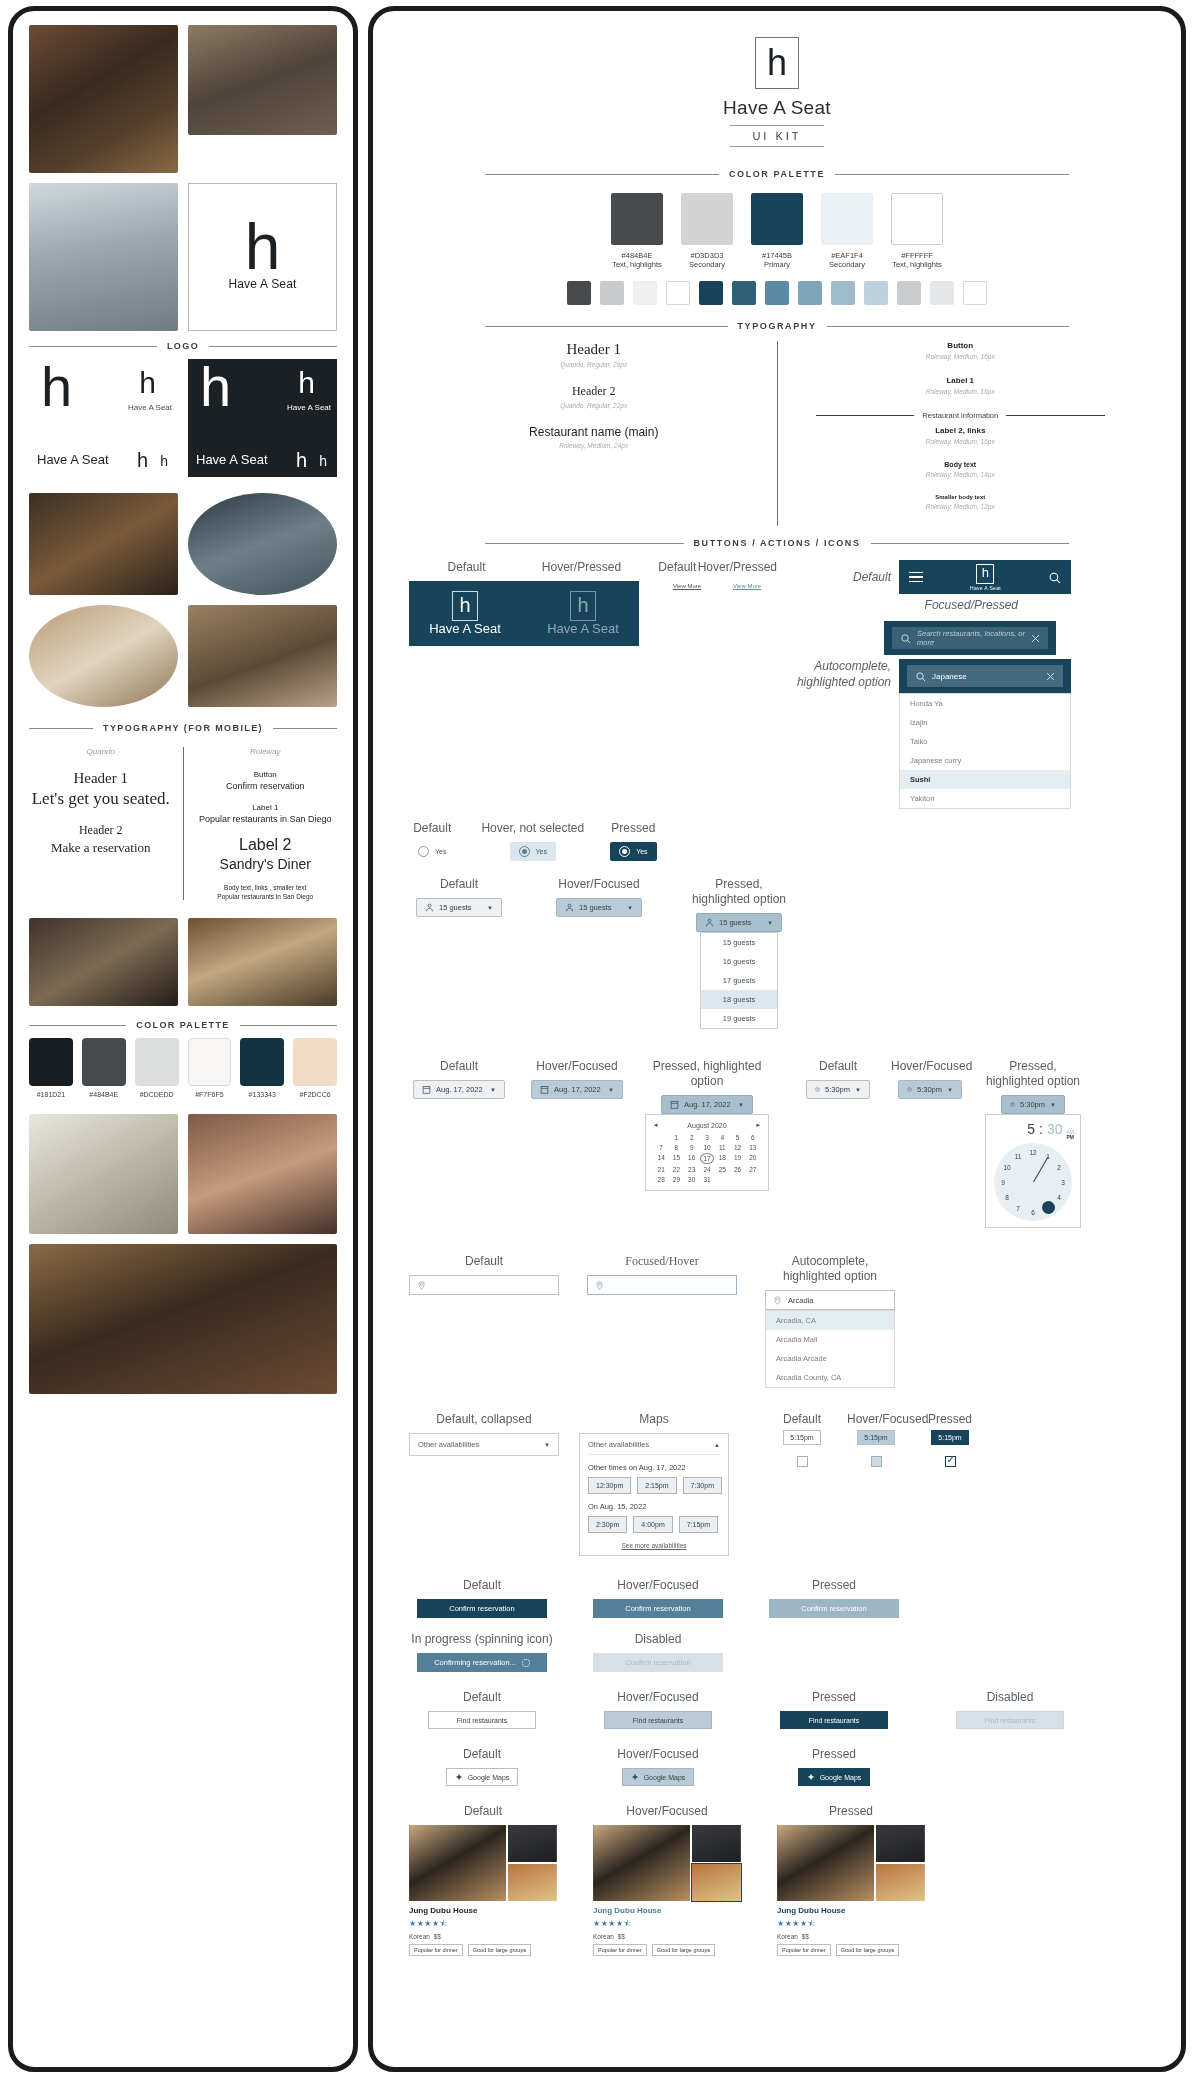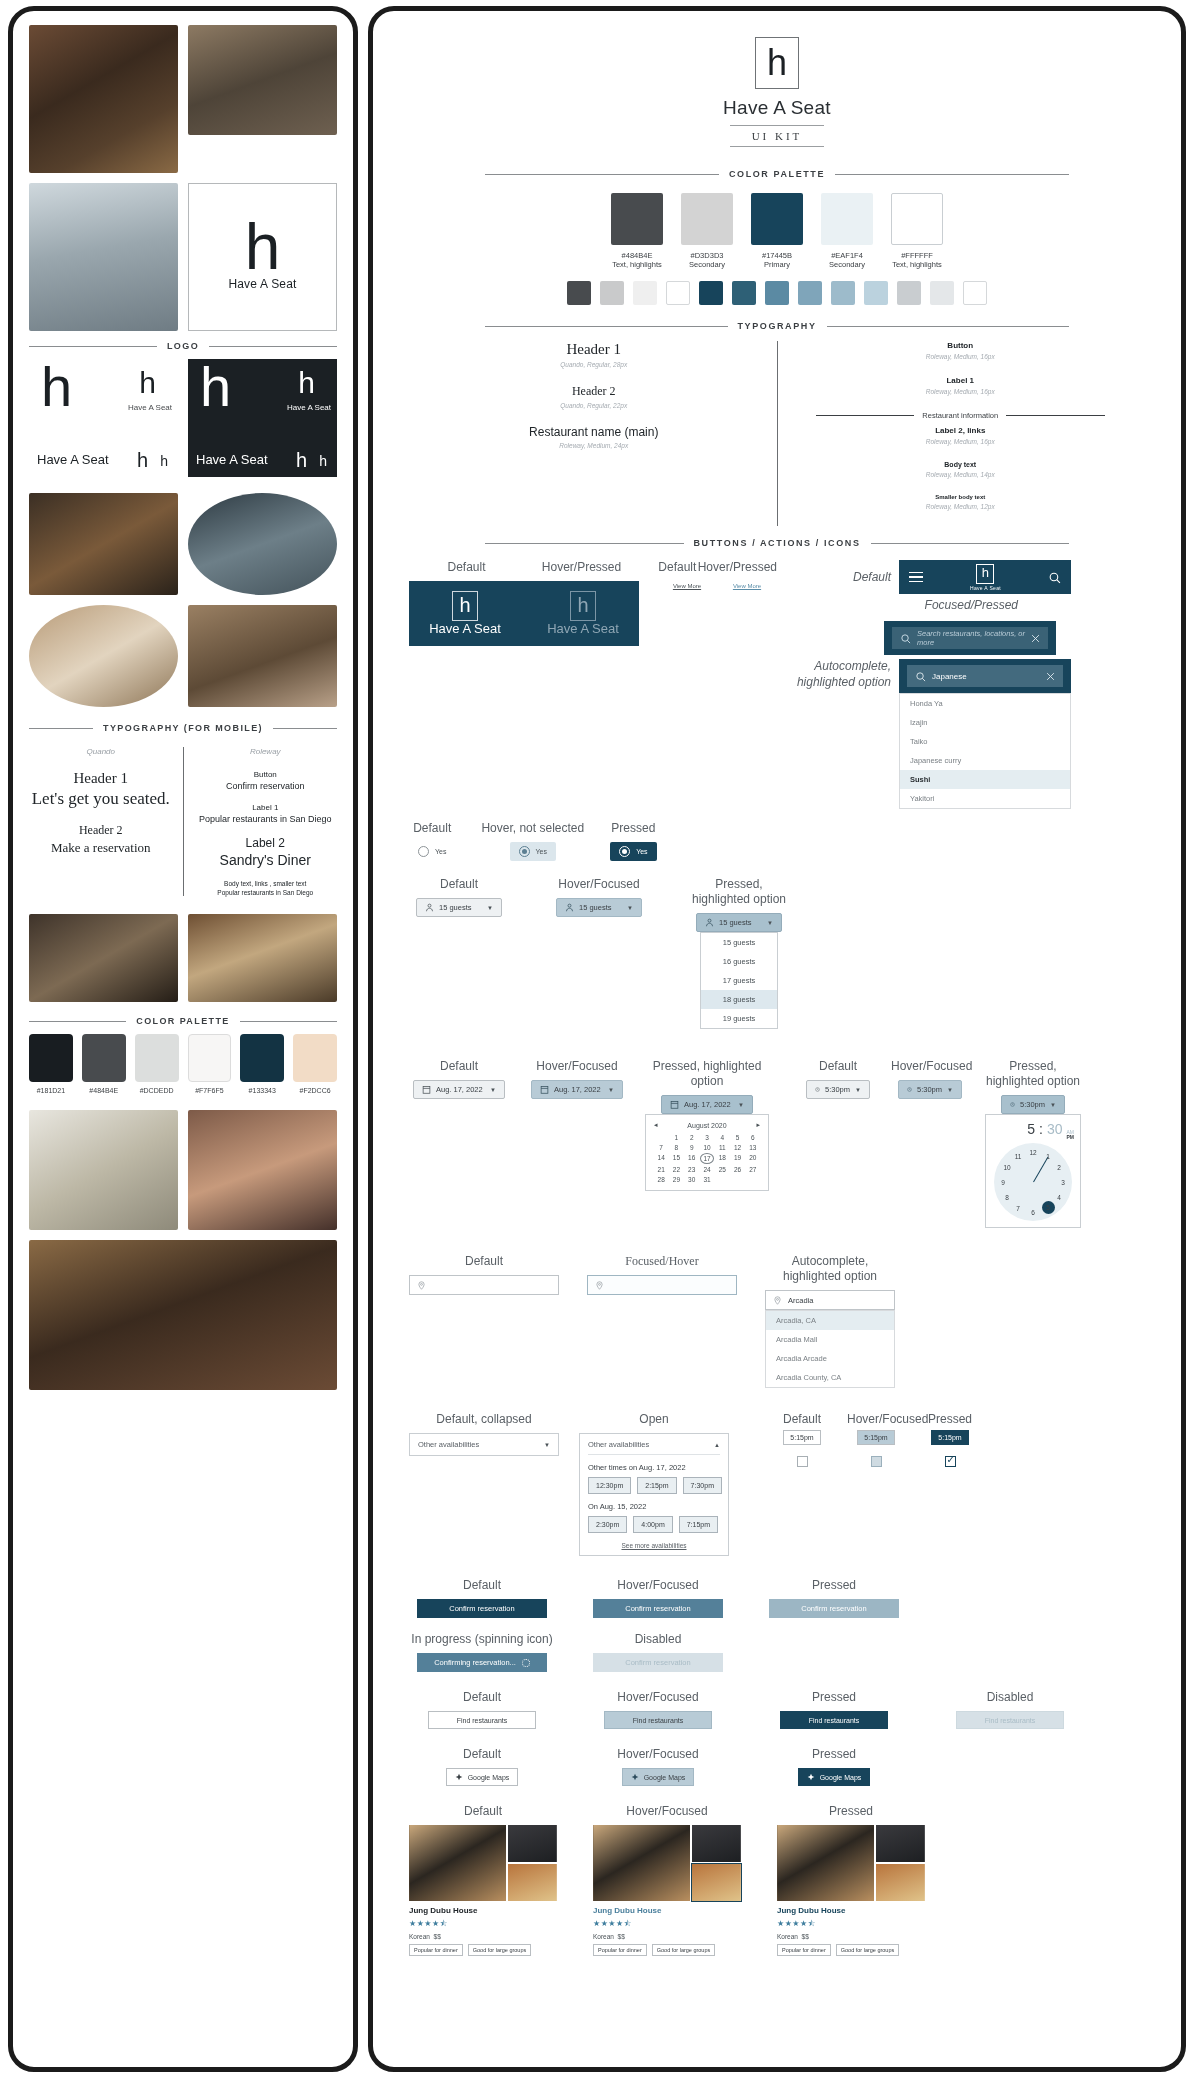--- a/index.html
+++ b/index.html
@@ -74,40 +74,40 @@
   .typo-div { background:#6b6e71; width:1px; }
   .fam { font-size:8px; font-style:italic; color:#9aa0a6; margin-bottom:14px; }
   .serif { font-family:"Liberation Serif", serif; color:#21262a; }
   .h1s { font-size:15px; margin-bottom:2px; }
   .h1v { font-size:17px; margin-bottom:14px; }
   .h2s { font-size:12px; margin-bottom:2px; }
   .h2v { font-size:13px; }
   .rw { color:#21262a; }
   .lbl-t { font-size:8px; margin-bottom:2px;}
   .lbl-v { font-size:9px; margin-bottom:12px;}
-  .lbl-t2 { font-size:12px; margin-bottom:2px;}
+  .lbl-t2 { font-size:16px; margin-bottom:2px;}
   .lbl-v2 { font-size:14px; margin-bottom:12px;}
   .tiny-t { font-size:6.5px; margin-bottom:2px;}
   .tiny-v { font-size:6.5px;}
 
   
   .pal-left { display:flex; gap:9px; justify-content:center; margin-top:6px;}
   .pal-left .sw { width:48px; }
   .pal-left .chip { height:48px; border-radius:4px; }
   .pal-left .hex { font-size:7px; text-align:center; margin-top:5px; color:#3d4145; }
 
   
   .brandhead { text-align:center; padding:16px 0 4px; }
   .brandbox {
     width:44px;height:52px;border:1px solid #6f7376;margin:0 auto;
     display:flex;align-items:center;justify-content:center;
   }
   .brandbox .glyph-h { font-size:36px; }
   .brandname { font-size:19px; color:#2a2f33; margin-top:8px; letter-spacing:.3px;}
-  .uikit { font-family:Liberation Serif, serif; font-size:11px; letter-spacing:3px; color:#3b3f43;
+  .uikit { font-family:Liberation Sans, sans-serif; font-size:11px; letter-spacing:3px; color:#3b3f43;
            border-top:1px solid #9b9ea1; border-bottom:1px solid #9b9ea1;
            display:inline-block; padding:4px 22px; margin-top:6px;}
 
   .pal-row { display:flex; gap:18px; justify-content:center; margin-top:14px;}
   .pal-row .sw { width:52px; text-align:center;}
   .pal-row .chip { height:52px; border-radius:2px; }
   .pal-row .hex { font-size:7.5px; margin-top:6px; color:#3d4145; }
   .pal-row .use { font-size:7.5px; color:#3d4145; }
   .shade-row { display:flex; gap:9px; justify-content:center; margin-top:12px;}
   .shade { width:24px; height:24px; border-radius:2px; }
@@ -832,21 +832,21 @@
 
         <div style="display:flex;gap:20px;margin-top:24px;">
           <div style="width:150px;text-align:center;">
             <div class="state">Default, collapsed</div>
             <div class="accord acc-head">
               <span>Other availabilities</span>
               <span class="caret">▼</span>
             </div>
           </div>
           <div style="width:150px;text-align:center;">
-            <div class="state">Open</div>
+            <div class="state">Maps</div>
             <div class="accord" style="text-align:left;">
               <div class="acc-head" style="border-bottom:1px solid #dfe3e6;padding-bottom:5px;">
                 <span>Other availabilities</span>
                 <span class="caret">▲</span>
               </div>
               <div class="acc-sub">Other times on Aug. 17, 2022</div>
               <div class="times">
                 <span class="time">12:30pm</span>
                 <span class="time">2:15pm</span>
                 <span class="time">7:30pm</span>

